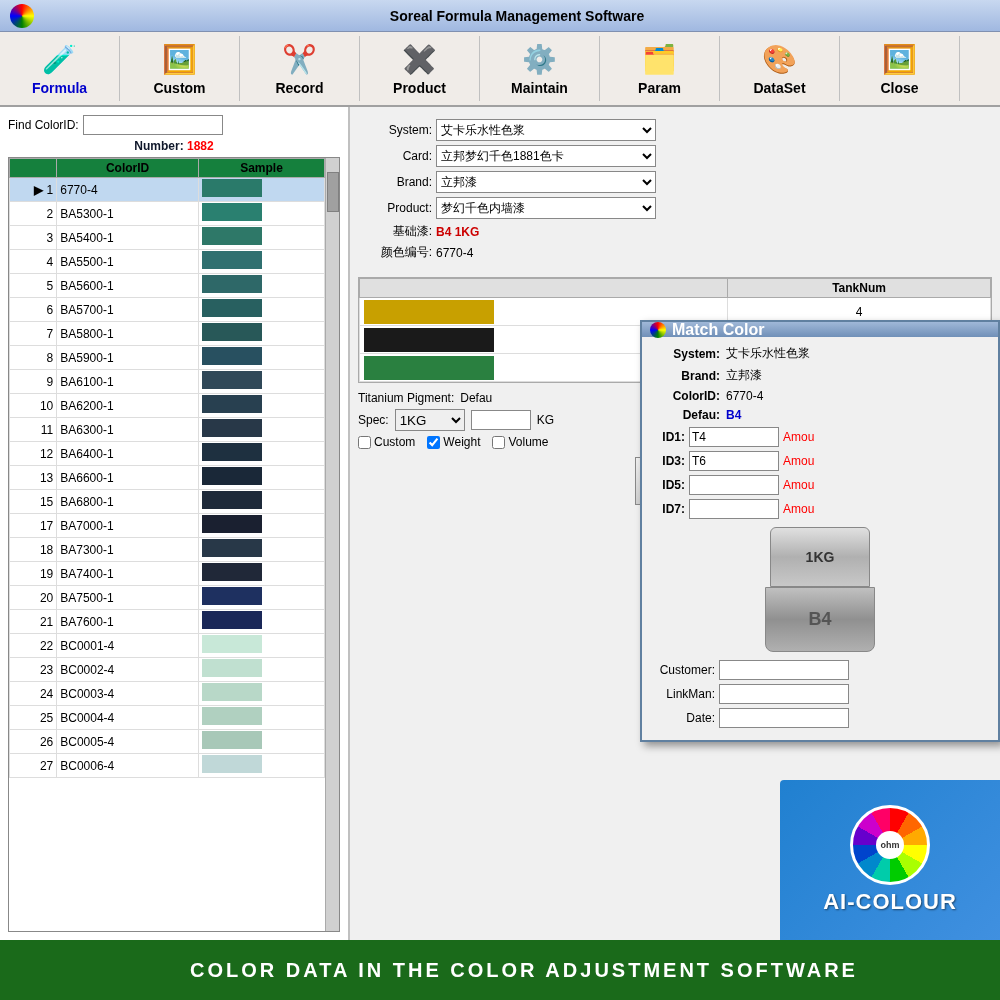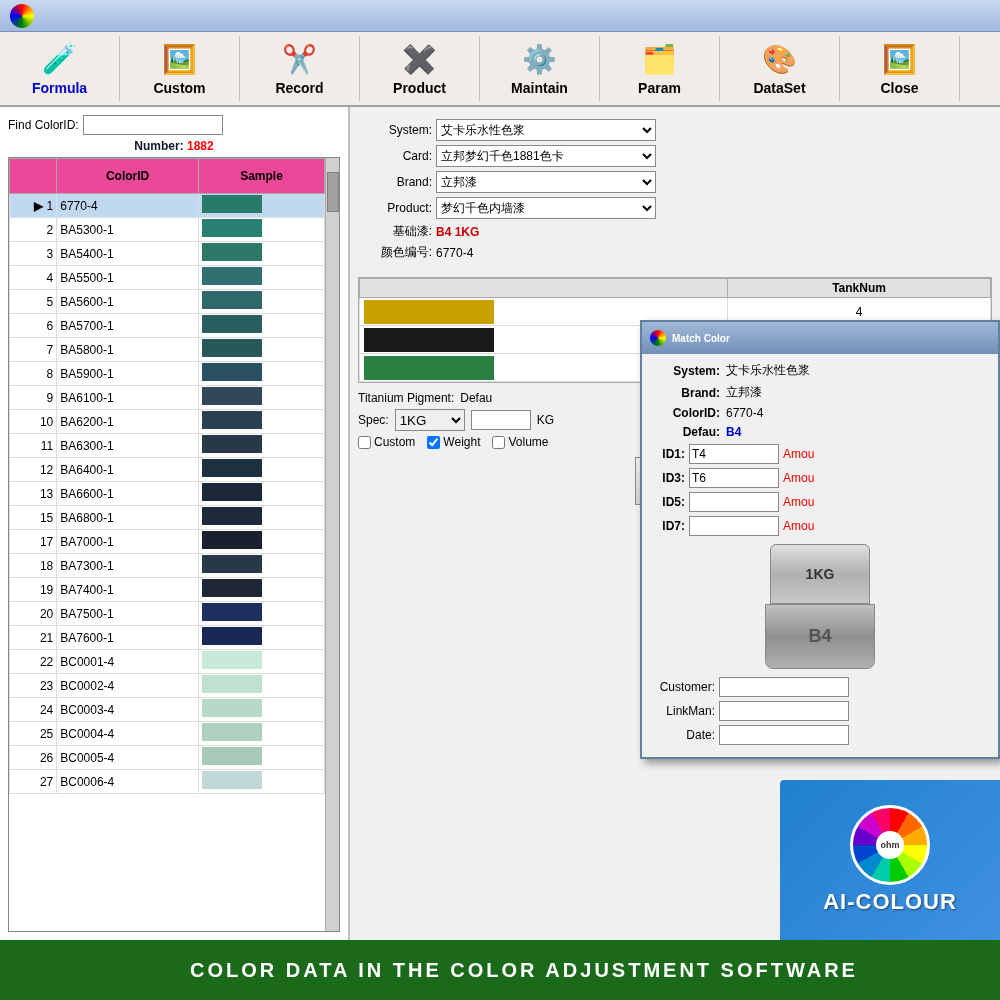--- a/index.html
+++ b/index.html
@@ -102,23 +102,23 @@
       flex: 1;
       overflow: hidden;
       border: 1px solid #888;
     }
     .color-table {
       width: 100%;
       border-collapse: collapse;
       font-size: 12px;
     }
     .color-table thead tr th {
-      background: #ec4899;
+      background: #15803d;
       border: 1px solid #aaa;
-      padding: 10px 4px;
+      padding: 2px 4px;
       text-align: center;
       font-weight: bold;
     }
     .color-table tbody tr td {
       border: 1px solid #ddd;
       padding: 1px 3px;
       height: 22px;
     }
     .color-table tbody tr td.num-col { text-align: right; width: 30px; }
     .color-table tbody tr td.id-col { width: 90px; }
@@ -262,24 +262,24 @@
       background: #f0f0f0;
       border: 2px solid #6080a0;
       box-shadow: 4px 4px 8px rgba(0,0,0,0.4);
       pointer-events: all;
     }
     .modal-title-bar {
       background: linear-gradient(to bottom, #a0b8d8, #7090b8);
       display: flex;
       align-items: center;
       padding: 3px 8px;
-      font-size: 10px;
+      font-size: 16px;
       font-weight: bold;
       color: #fff;
-      height: 32px;
+      height: 15px;
     }
     .modal-title-icon {
       width: 16px; height: 16px;
       border-radius: 50%;
       background: conic-gradient(red, yellow, green, blue, red);
       margin-right: 6px;
       flex-shrink: 0;
     }
     .modal-body {
       padding: 8px;
@@ -464,20 +464,21 @@
       margin-top: 14px;
     }
   </style>
 </head>
 <body>
 
 <div style="position:relative; width:1000px; height:1000px; overflow:hidden;">
 
   <div class="title-bar">
     <div class="title-bar-logo"></div>
+    <div class="title-bar-text">Soreal Formula Management Software</div>
   </div>
 
   <div class="toolbar">
     <div class="toolbar-btn active">
       <div class="icon-area">🧪</div>
       <div class="btn-label">Formula</div>
     </div>
     <div class="toolbar-btn normal">
       <div class="icon-area">🖼️</div>
       <div class="btn-label">Custom</div>

